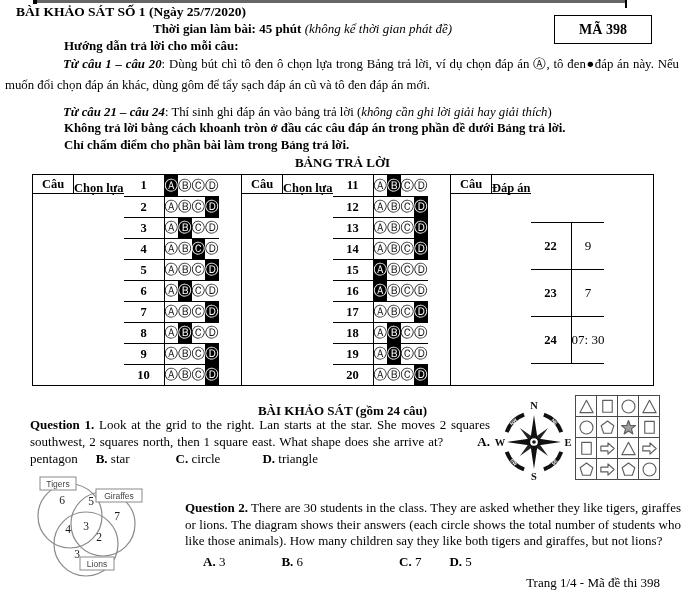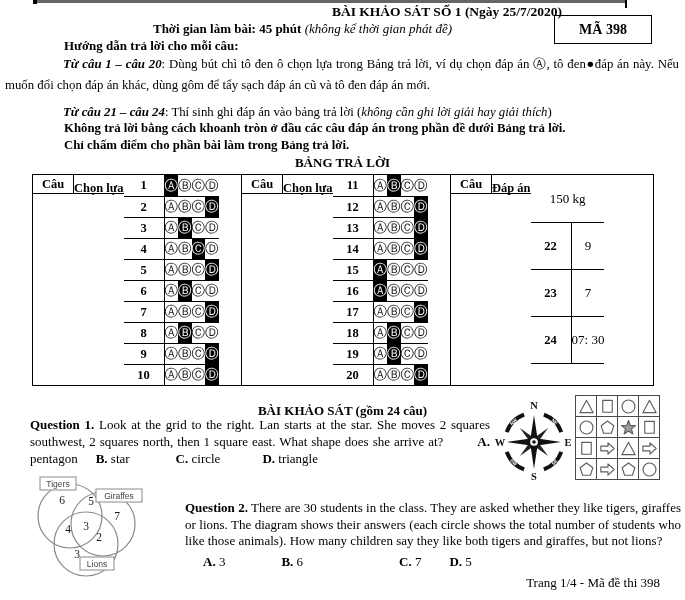--- a/index.html
+++ b/index.html
@@ -5,21 +5,21 @@
   html,body{margin:0;padding:0;}
   body{width:685px;height:600px;background:#fff;font-family:"Liberation Serif",serif;color:#000;position:relative;overflow:hidden;}
   .abs{position:absolute;}
 
   
   .top-rule{left:33px;top:0;width:594px;height:2.5px;background:#666;}
   .top-cap-left{left:33px;top:0;width:4px;height:4px;background:#000;}
   .top-cap-right{left:625px;top:0;width:2px;height:8px;background:#000;}
 
   
-  .title{left:0;top:4px;width:562px;text-align:right;font-size:13.5px;font-weight:bold;}
+  .title{left:16px;top:4px;width:562px;text-align:left;font-size:13.5px;font-weight:bold;}
   .subtitle{left:0;top:21px;width:605px;text-align:center;font-size:13px;}
   .subtitle .it{font-style:italic;font-weight:normal;}
   .code-box{left:554px;top:15px;width:96px;height:27px;border:1.6px solid #000;display:flex;align-items:center;justify-content:center;font-size:14px;font-weight:bold;}
 
   
   .instr-heading{left:64px;top:38px;font-size:13px;font-weight:bold;}
   .p1{left:5px;top:54px;width:674px;font-size:12.8px;line-height:21px;text-align:justify;text-indent:58px;}
   .p2{left:5px;top:104px;width:674px;font-size:12.8px;line-height:16.6px;text-indent:58px;}
   .lead{font-weight:bold;font-style:italic;}
   .p2 .it{font-style:italic;}
@@ -299,21 +299,20 @@
         </div>
       </div>
   </div>
   <div class="sub s-right">
     <div class="hrow">
       <div class="hc cau">Câu</div>
       <div class="hc wide">Đáp án</div>
     </div>
     <div id="col-right-body">
         <div class="arow">
-          <div class="aval">150 kg</div>
         </div>
         <div class="arow">
           <div class="num">22</div>
           <div class="aval">9</div>
         </div>
         <div class="arow">
           <div class="num">23</div>
           <div class="aval">7</div>
         </div>
         <div class="arow">

